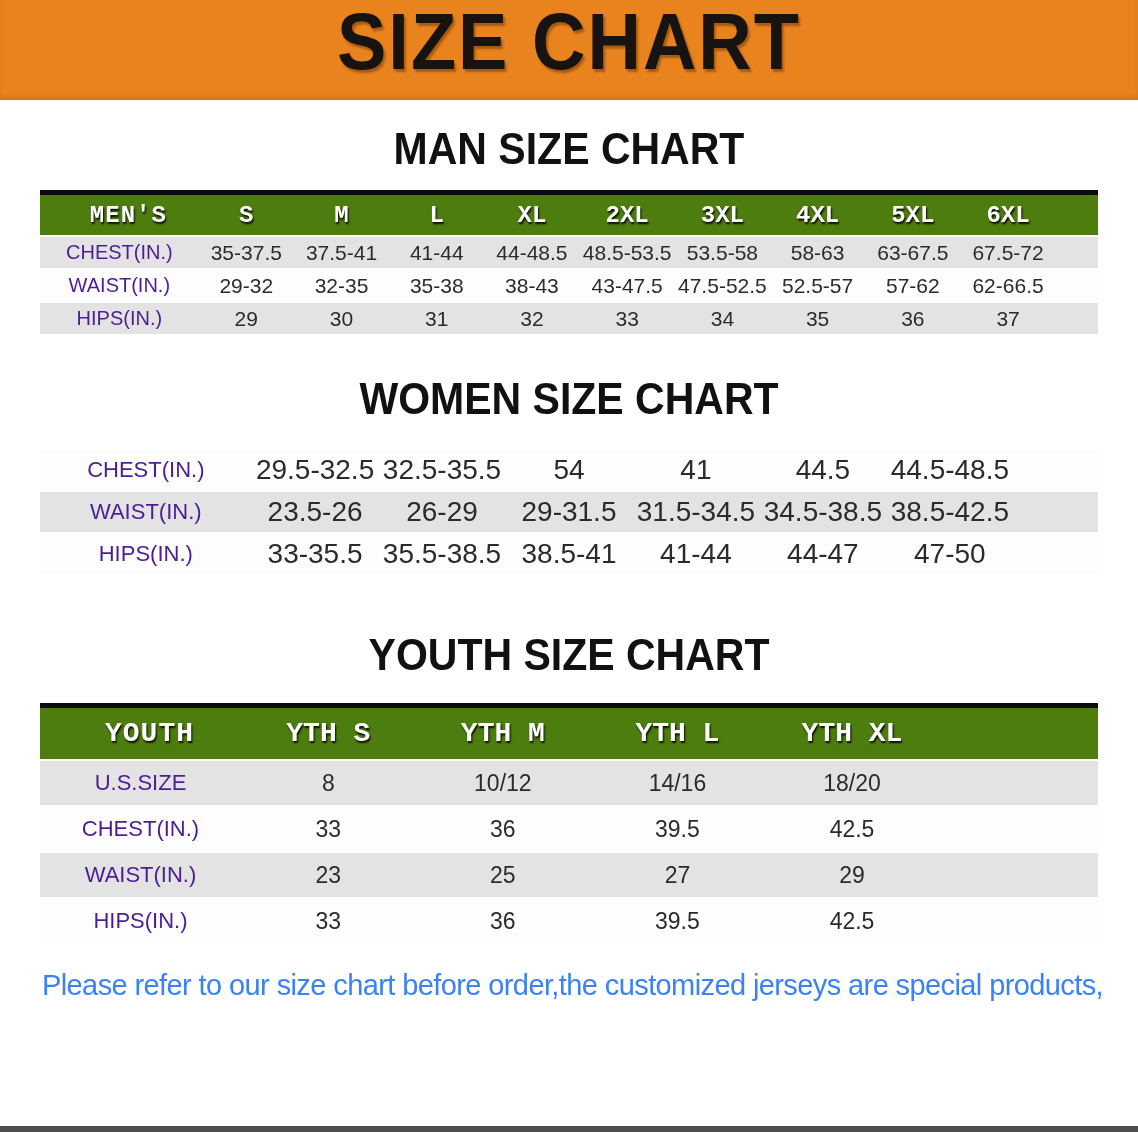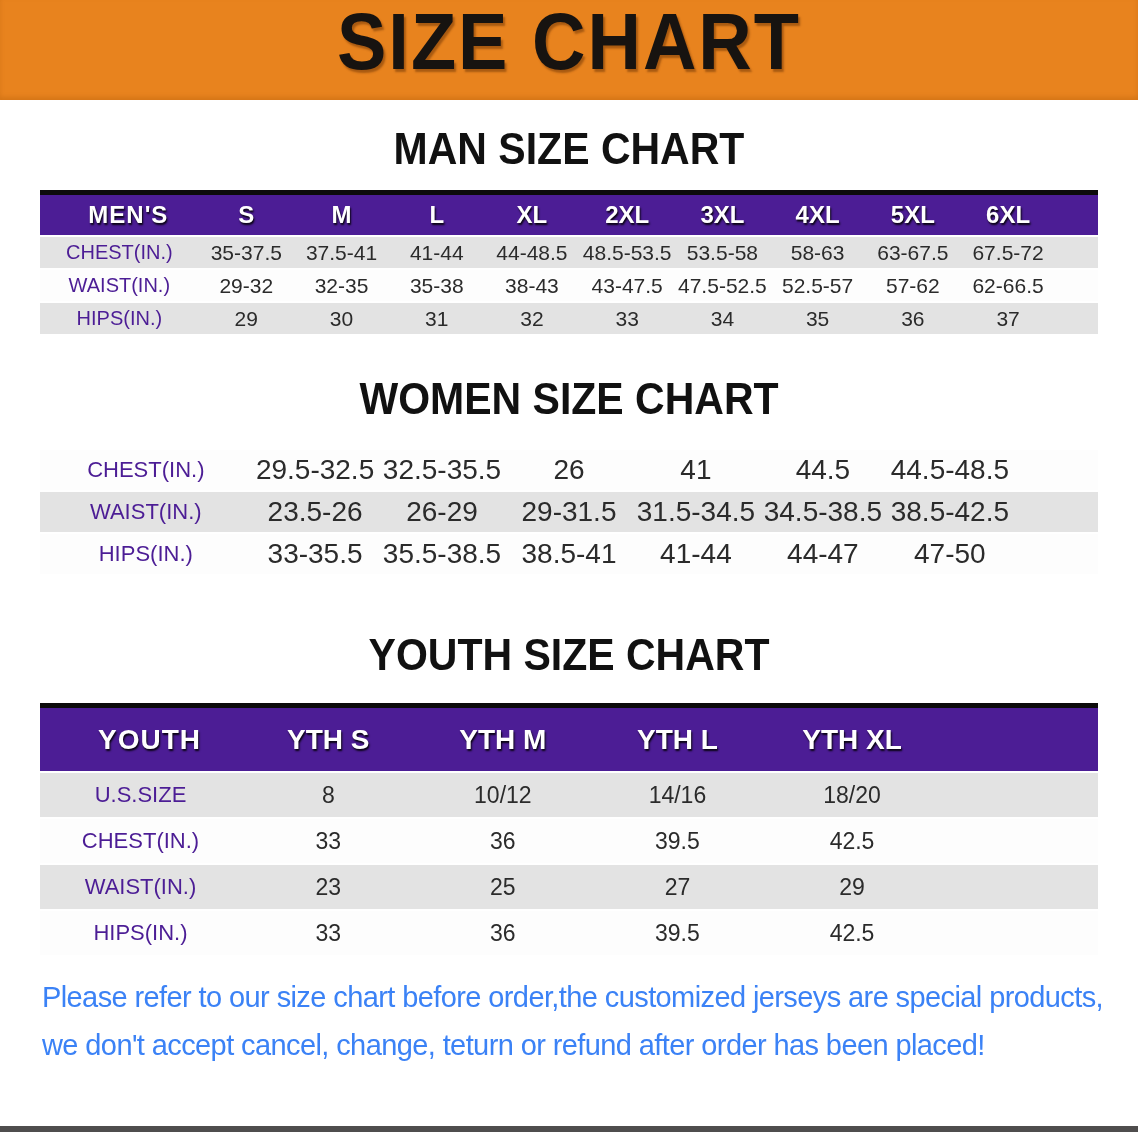--- a/index.html
+++ b/index.html
@@ -41,35 +41,36 @@
   table.size-table {
     width: 1058px; margin-left: 40px;
     border-collapse: separate; border-spacing: 0 2px;
     table-layout: fixed;
   }
   #table-0 { margin-top: 14px; }
   #table-1 { margin-top: 24px; }
   #table-2 { margin-top: 21px; }
 
   .size-table tr.head-row {
-    background: #4c1d95;
+    background: #4d7c0f;
     border-top: 5px solid #0c0b0b;
+    font-family: Liberation Mono, monospace;
   }
   .size-table tr.head-row th {
     color: #ffffff; font-weight: 700; text-align: center;
     text-shadow: 1px 2px 2px rgba(0,0,0,0.9);
     border-top: 5px solid #0c0b0b;
   }
   .size-table th.corner {
     text-align: left; padding-left: 18px;
     font-size: 31px; letter-spacing: 1px;
   }
   #table-0 tr.head-row th { height: 45px; font-size: 24px; }
   #table-1 tr.head-row th { height: 60px; font-size: 28px; }
-  #table-2 tr.head-row th { height: 68px; font-size: 28px; }
+  #table-2 tr.head-row th { height: 56px; font-size: 28px; }
   #table-0 th.corner { font-size: 30px; }
 
   .size-table td {
     text-align: center; color: #2b2b2b;
     overflow: hidden; white-space: nowrap;
   }
   #table-0 td { height: 31px; font-size: 21px; }
   #table-1 td { height: 40px; font-size: 28px; }
   #table-2 td { height: 44px; font-size: 23px; }
   .size-table td.row-label { color: #4c1d95; }
@@ -172,21 +173,21 @@
   </section>
 
   <section>
     <h2 class="section-heading" id="heading-1">WOMEN SIZE CHART</h2>
     <table class="size-table" id="table-1">
         <tbody>
           <tr class="data-row">
             <td class="row-label">CHEST(IN.)</td>
             <td>29.5-32.5</td>
             <td>32.5-35.5</td>
-            <td>26</td>
+            <td>54</td>
             <td>41</td>
             <td>44.5</td>
             <td>44.5-48.5</td>
             <td class="filler"></td>
           </tr>
           <tr class="data-row">
             <td class="row-label">WAIST(IN.)</td>
             <td>23.5-26</td>
             <td>26-29</td>
             <td>29-31.5</td>
@@ -252,18 +253,17 @@
             <td>39.5</td>
             <td>42.5</td>
             <td class="filler"></td>
           </tr>
         </tbody>
       </table>
   </section>
 
   <p class="disclaimer">
     <span>Please refer to our size chart before order,the customized jerseys are special products,</span><br>
-    <span>we don't accept cancel, change, teturn or refund after order has been placed!</span>
   </p>
 
 </main>
 
 <div class="bottom-bar"></div>
 
 </body></html>

